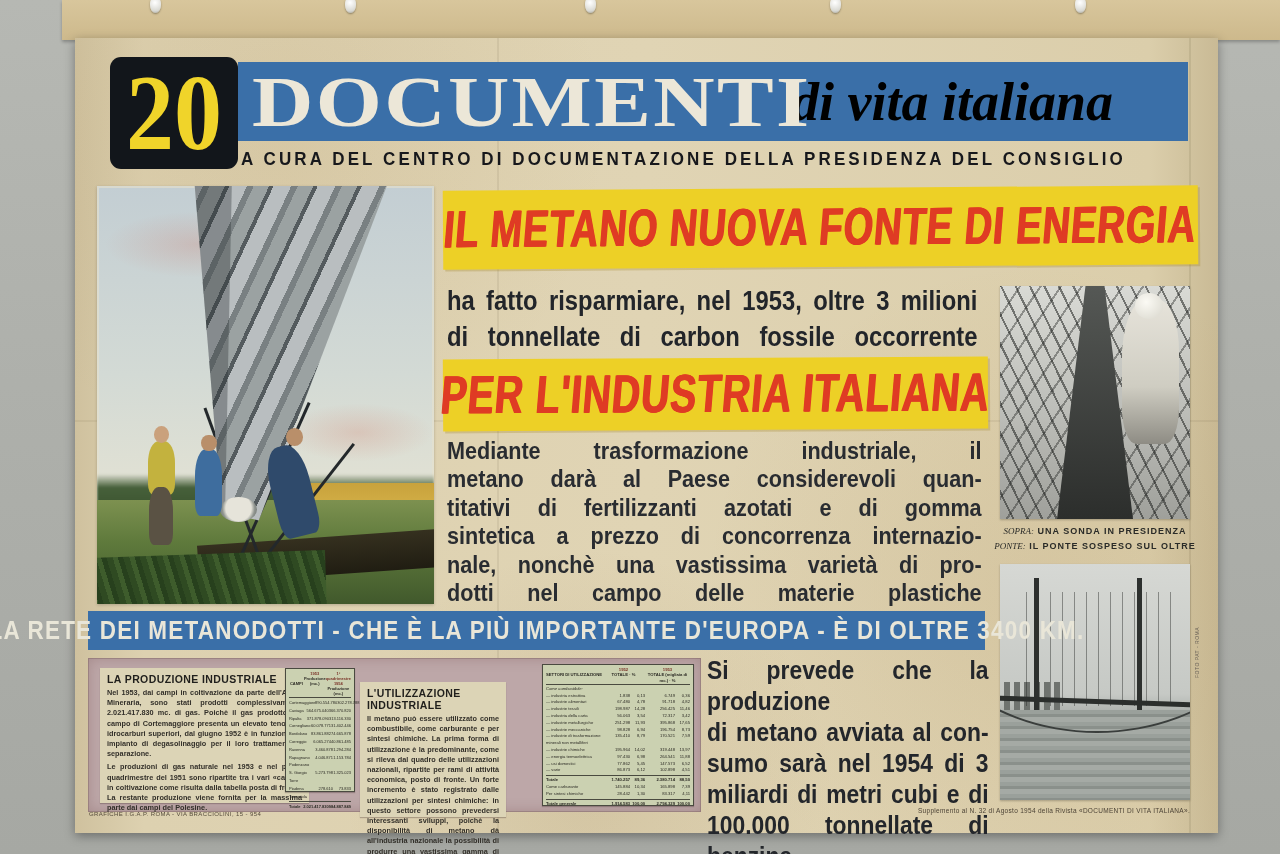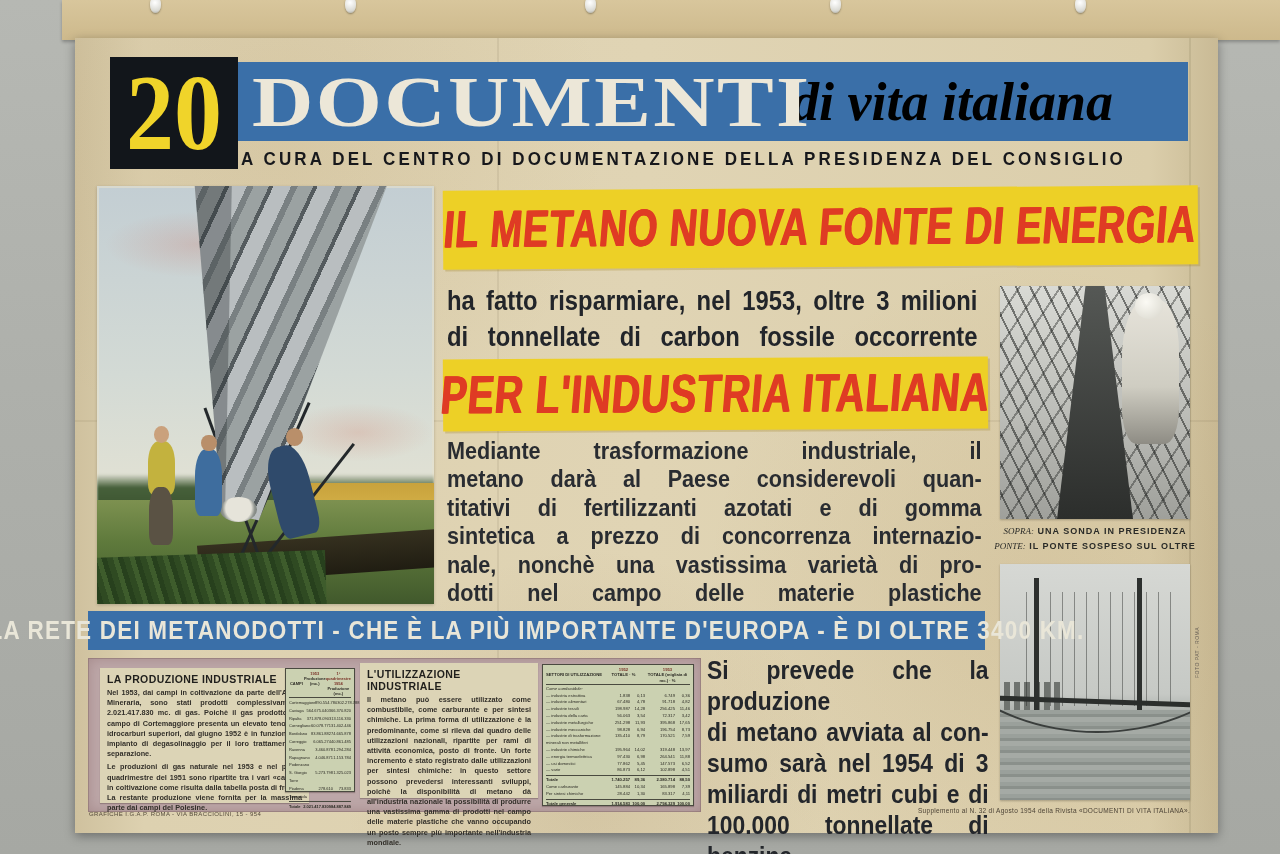--- a/index.html
+++ b/index.html
@@ -16,21 +16,21 @@
           background:
             radial-gradient(circle at 18% 12%,rgba(150,110,50,.10),transparent 28%),
             radial-gradient(circle at 84% 70%,rgba(150,110,50,.10),transparent 30%),
             radial-gradient(circle at 45% 95%,rgba(120,90,40,.12),transparent 25%),
             linear-gradient(90deg,#cfc19e 0%,#ddd1b0 6%,#e0d4b4 50%,#dbceab 94%,#c9ba95 100%);
           box-shadow:0 3px 10px rgba(0,0,0,.35);}
   .fold-v{position:absolute;top:0;bottom:0;width:2px;background:rgba(70,55,30,.08);}
   .fold-h{position:absolute;left:0;right:0;height:2px;background:rgba(70,55,30,.07);}
   
   .numbox{position:absolute;left:35px;top:19px;width:128px;height:112px;background:#12161b;
-          display:flex;align-items:center;justify-content:center;}
+          display:flex;align-items:center;justify-content:center;border-radius:11px;}
   .numbox span{color:#f0d42a;font-family:"Liberation Serif",serif;font-weight:bold;
                font-size:96px;line-height:1;transform:scaleY(1.12);}
   .blueband{position:absolute;left:163px;top:24px;width:950px;height:79px;background:#3a6fa8;
             display:flex;align-items:center;overflow:hidden;}
   .mast-title{color:#ece7d8;font-family:"Liberation Serif",serif;font-weight:bold;font-size:72px;
               line-height:1;letter-spacing:2px;transform:scaleX(1.18);transform-origin:left center;
               margin-left:14px;white-space:nowrap;}
   .mast-sub{color:#000000;font-family:"Liberation Serif",serif;font-style:italic;font-weight:bold;
             font-size:54px;line-height:1;margin-left:66px;white-space:nowrap;}
   .tagline{position:absolute;left:166px;top:111px;width:950px;color:#17181c;font-weight:bold;
@@ -334,21 +334,21 @@
               <span class="tcell c2"></span>
             </div>
             <div class="trow strong">
               <span class="tcell c0">Totale</span>
               <span class="tcell c1">2.021.417.830</span>
               <span class="tcell c2">984.887.849</span>
             </div>
           </div>
       </div>
 
-      <div class="card" style="left:272px;top:5px;width:178px;height:135px">
+      <div class="card" style="left:272px;top:24px;width:146px;height:135px">
         <h3>L'UTILIZZAZIONE INDUSTRIALE</h3>
         <p>Il metano può essere utilizzato come combustibile, come carburante e per sintesi chimiche. La prima forma di utilizzazione è la predominante, come si rileva dal quadro delle utilizzazioni nazionali, ripartite per rami di attività economica, posto di fronte. Un forte incremento è stato registrato dalle utilizzazioni per sintesi chimiche: in questo settore possono prevedersi interessanti sviluppi, poichè la disponibilità di metano dà all'industria nazionale la possibilità di produrre una vastissima gamma di prodotti nel campo delle materie plastiche che vanno occupando un posto sempre più importante nell'industria mondiale.</p>
       </div>
 
       <div class="gtable settori" style="left:454px;top:6px;width:152px;height:142px">
         <div class="thead">
           <span class="hc" style="width:56px;text-align:left;align-self:center">SETTORI DI UTILIZZAZIONE</span>
           <span class="hc" style="flex:2.3">
             <span class="h-year">1952</span><br>
             <span>TOTALE</span> · <span>%</span>

